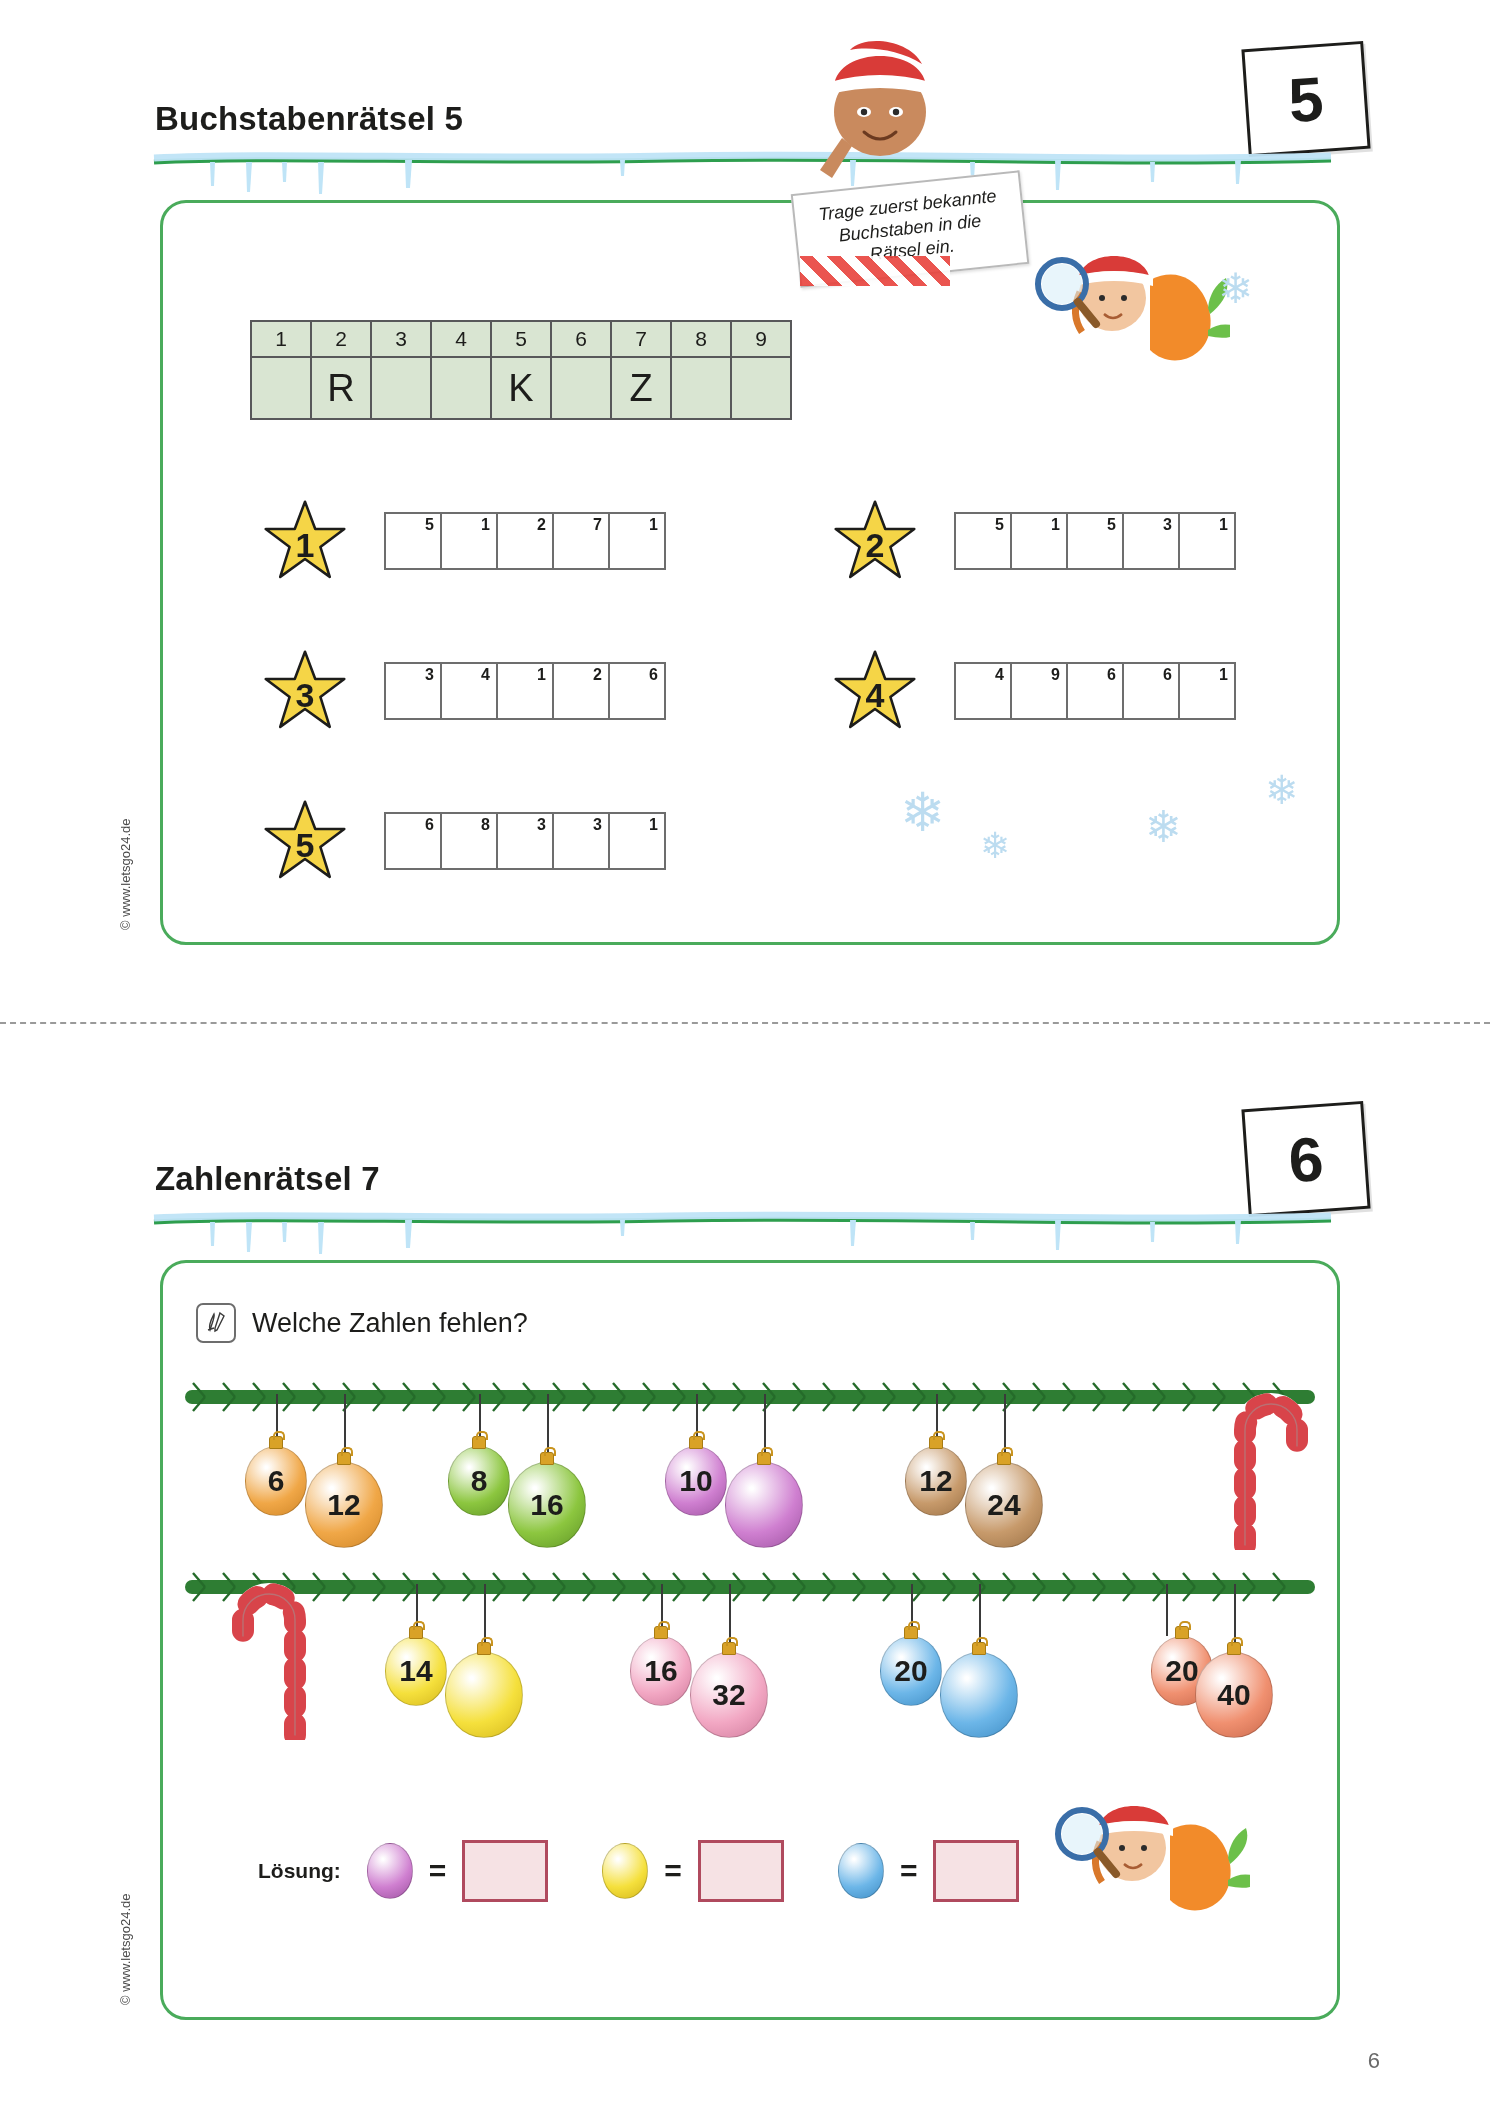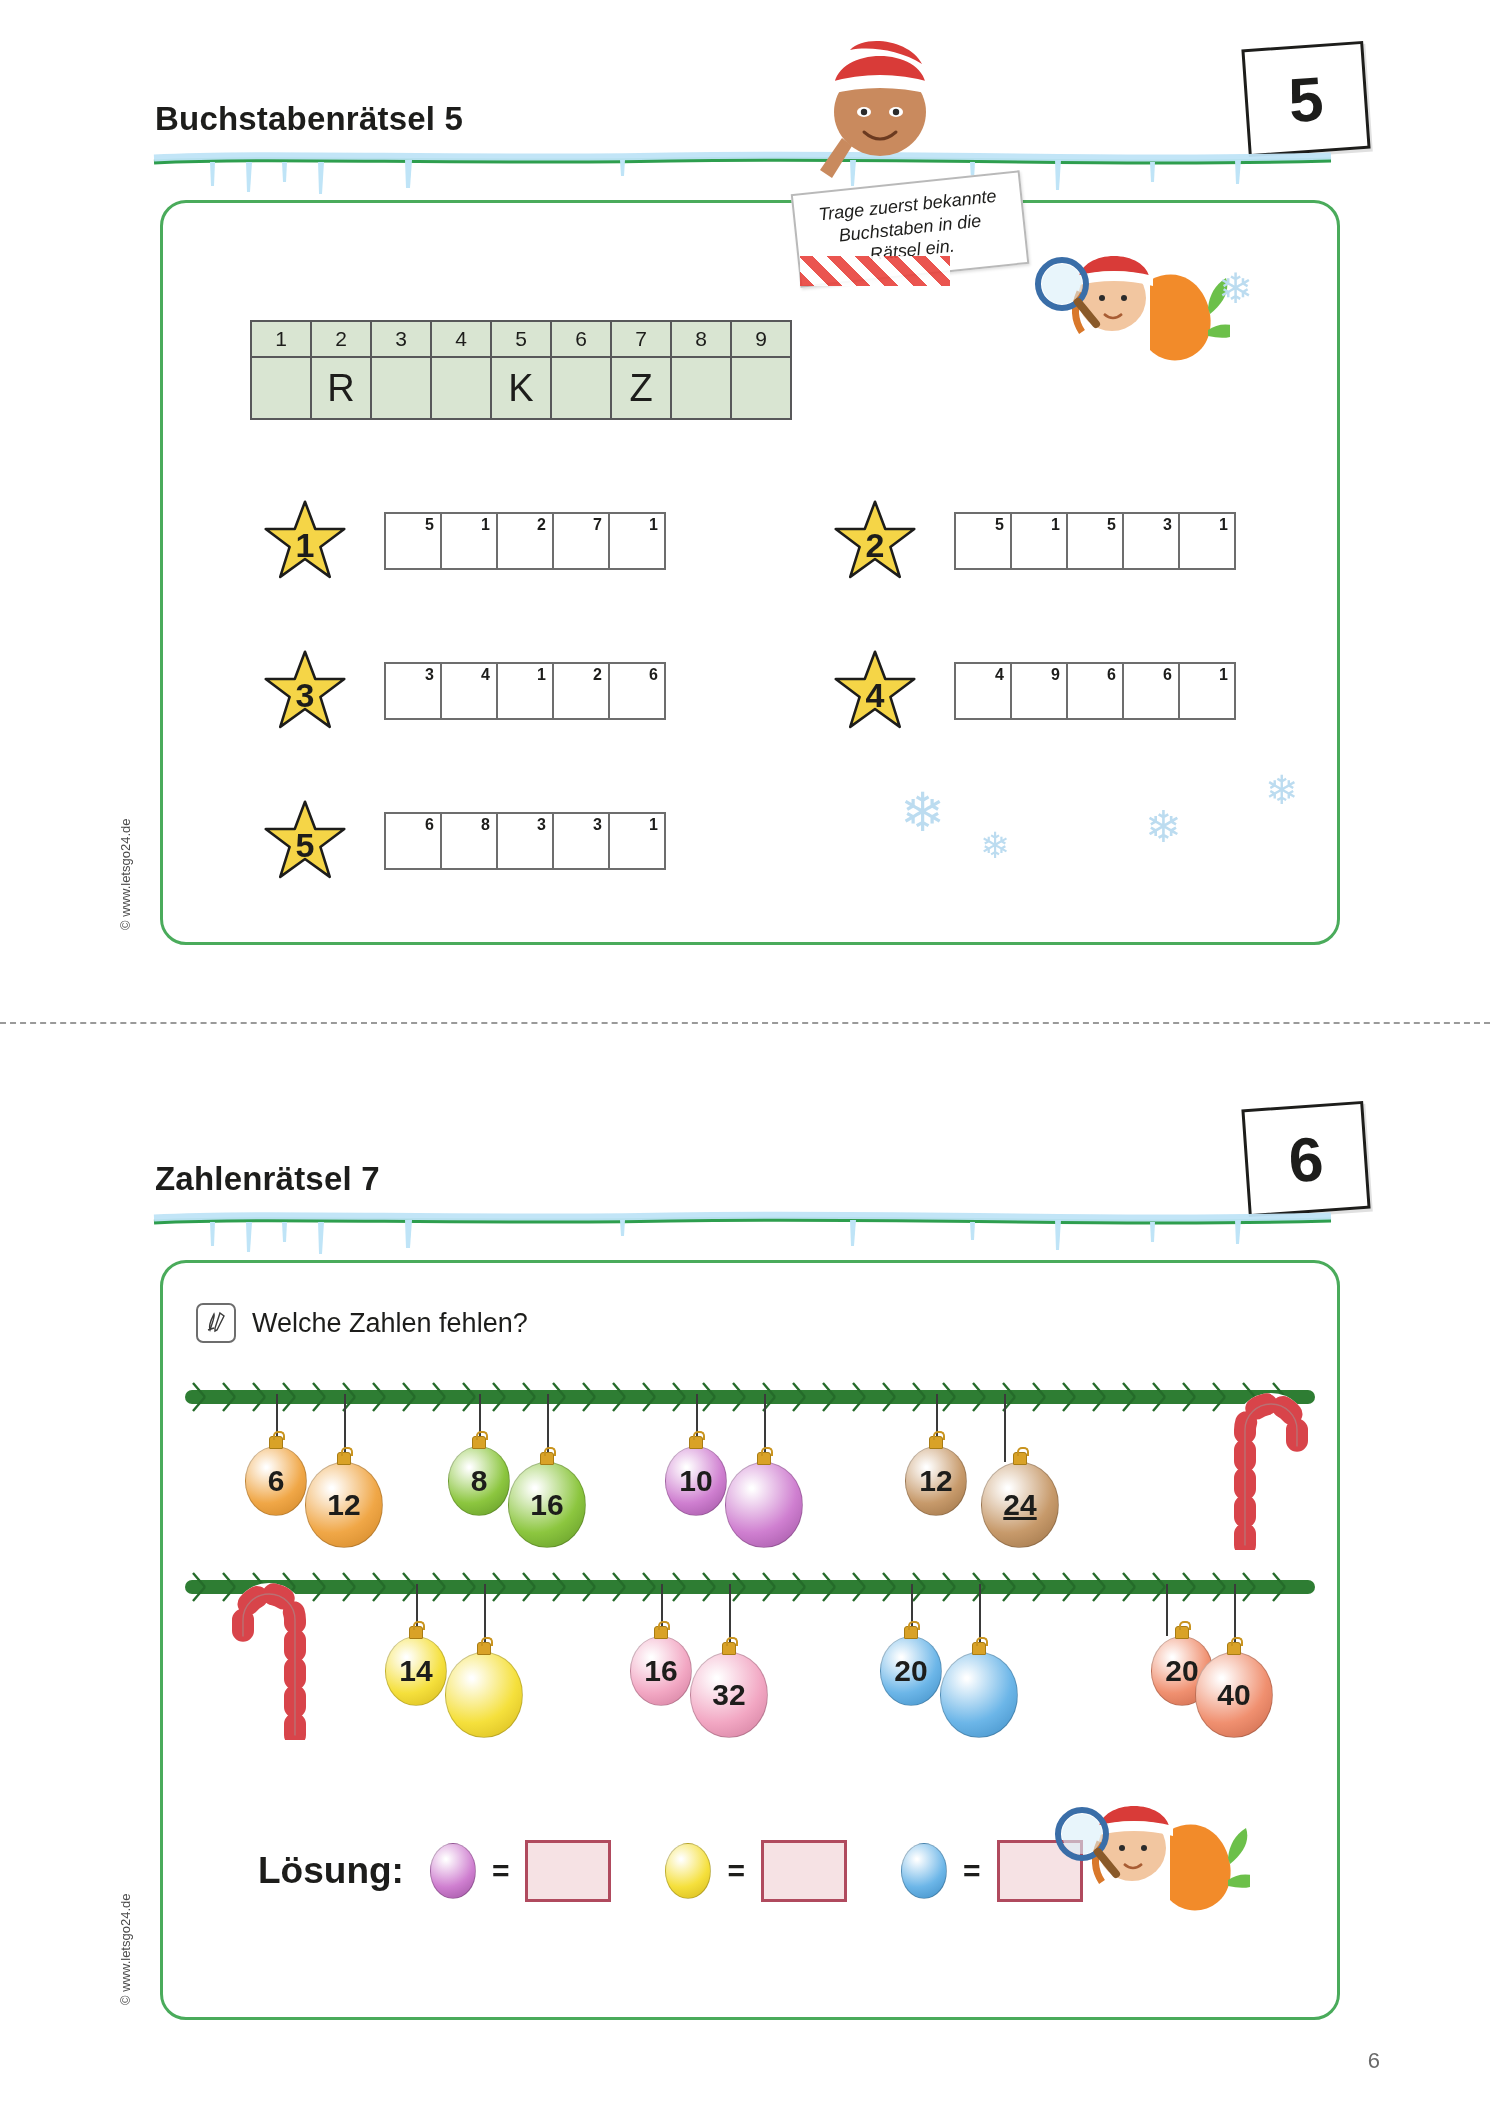--- a/index.html
+++ b/index.html
@@ -126,21 +126,21 @@
     content: ""; position: absolute; top: -6px; left: 3px;
     width: 8px; height: 7px; border: 2px solid #c9941f;
     border-bottom: none; border-radius: 5px 5px 0 0;
   }
 
   
   .cane { position: absolute; }
 
   
   .solution-row { position: absolute; display: flex; align-items: center; }
-  .solution-label { font-size: 37px; font-weight: bold; color: #1d1d1b; margin-right: 26px; }
+  .solution-label { font-size: 21px; font-weight: bold; color: #1d1d1b; margin-right: 26px; }
   .sol-item { display: flex; align-items: center; margin-right: 54px; }
   .sol-ball {
     width: 46px; height: 56px; border-radius: 50%; position: relative;
     border: 1px solid rgba(0,0,0,.2);
   }
   .sol-eq { font-size: 30px; font-weight: bold; margin: 0 16px; color: #1d1d1b; }
   .sol-box {
     width: 86px; height: 62px; background: #f6e2e4;
     border: 3px solid #b04a5e;
   }
@@ -486,21 +486,21 @@
   </div>
   <div class="bauble-wrap" style="left:905px; top:334px; width:62px; height:114px;">
     <div class="string" style="height:52px;"></div>
     <div class="bauble" style="top:52px; left:0; width:62px; height:70px; background:radial-gradient(circle at 34% 30%, #ffffff 2%, #c79a6b 58%, #9a7044 100%);">
       <span class="cap"></span>
         <span>12</span>
     </div>
   </div>
   <div class="bauble-wrap" style="left:965px; top:334px; width:78px; height:134px;">
     <div class="string" style="height:68px;"></div>
-    <div class="bauble" style="top:68px; left:16px; width:78px; height:86px; background:radial-gradient(circle at 34% 30%, #ffffff 2%, #c79a6b 58%, #9a7044 100%);text-decoration:underline;">
+    <div class="bauble" style="top:68px; left:0; width:78px; height:86px; background:radial-gradient(circle at 34% 30%, #ffffff 2%, #c79a6b 58%, #9a7044 100%);">
       <span class="cap"></span>
         <span>24</span>
     </div>
   </div>
 
   <div class="cane" style="left:1215px; top:300px; width:110px; height:190px;">
     <svg width="110" height="190" viewBox="0 0 110 190">
       <path d="M30 185 L30 70 A26 26 0 0 1 82 70 L82 86" stroke="#ffffff" stroke-width="22" fill="none" stroke-linecap="round"></path>
       <path d="M30 185 L30 70 A26 26 0 0 1 82 70 L82 86" stroke="#d8444a" stroke-width="22" fill="none" stroke-linecap="round" stroke-dasharray="11 17"></path>
       <path d="M30 185 L30 70 A26 26 0 0 1 82 70 L82 86" stroke="#9b9b9b" stroke-width="1.4" fill="none" stroke-linecap="round" opacity=".5"></path>

